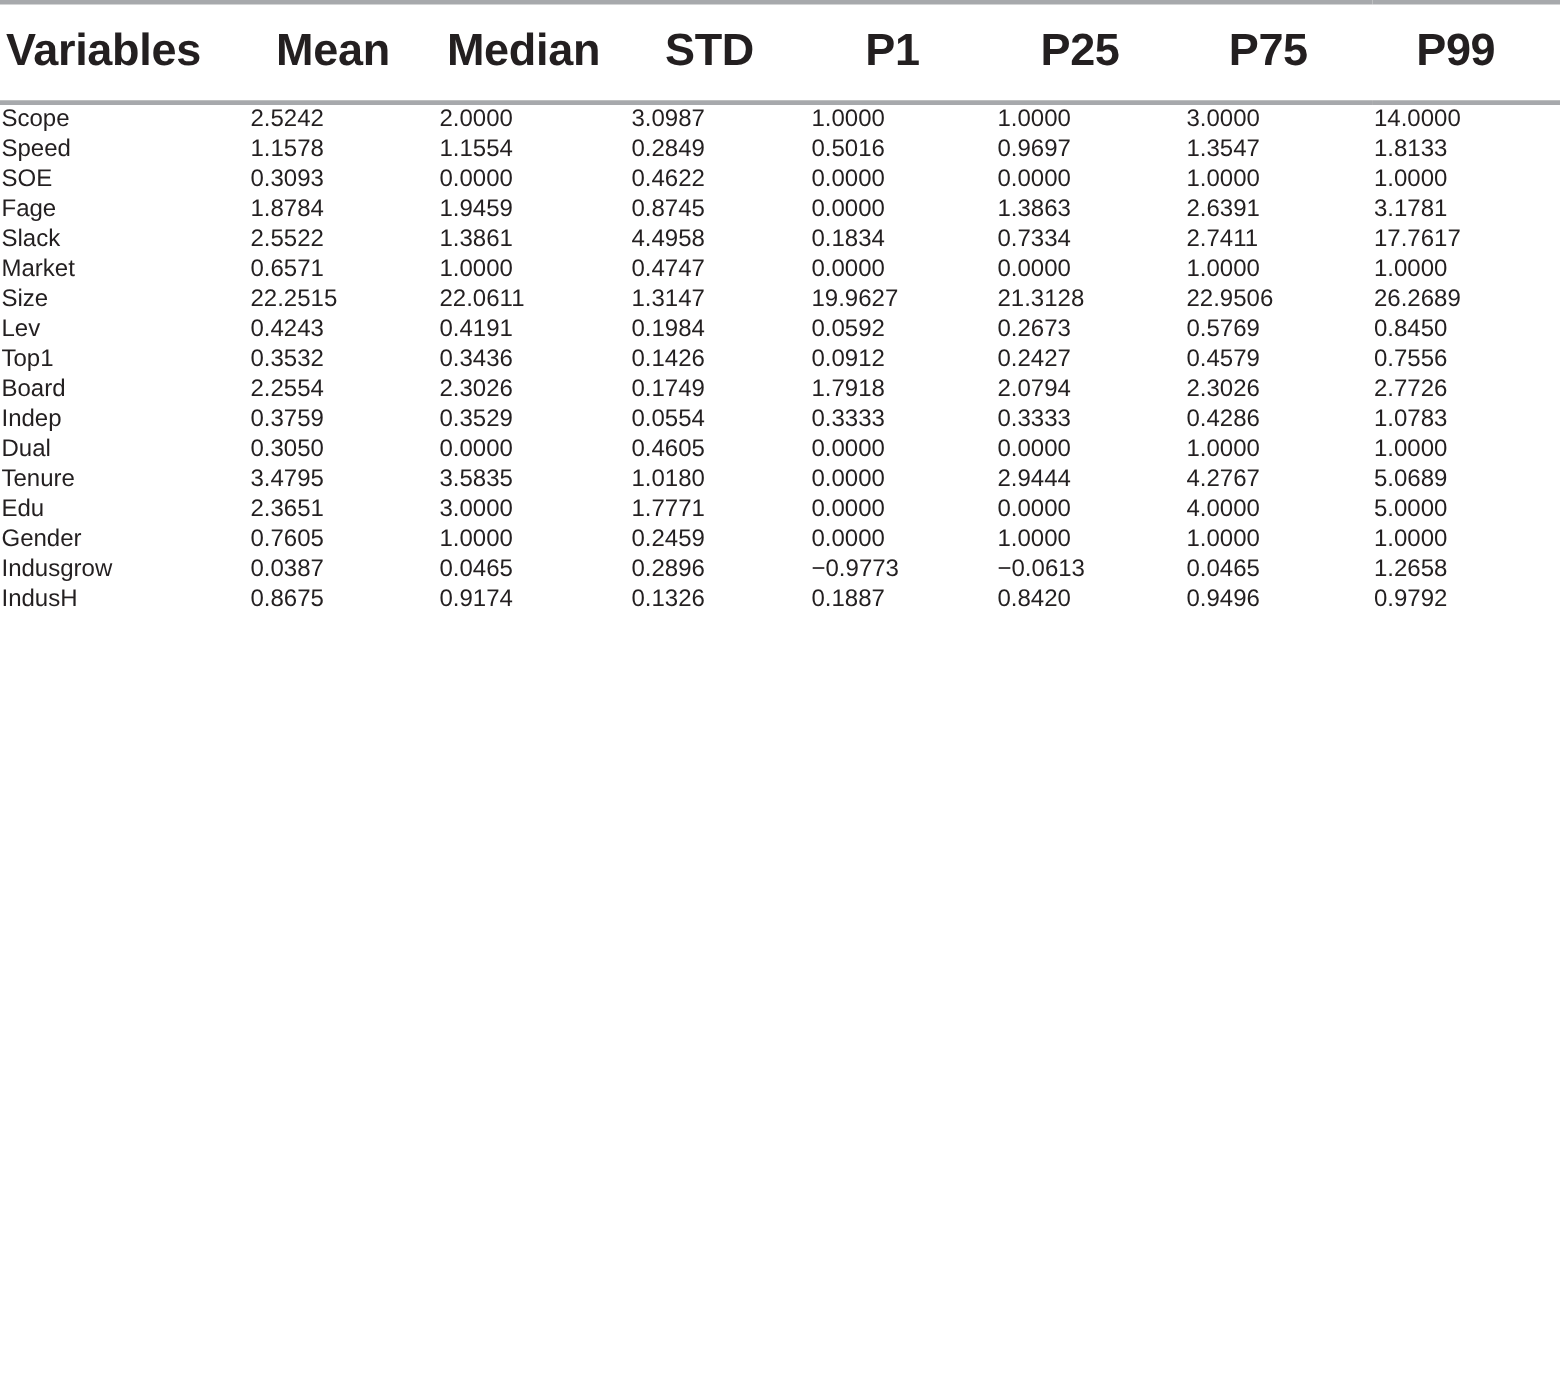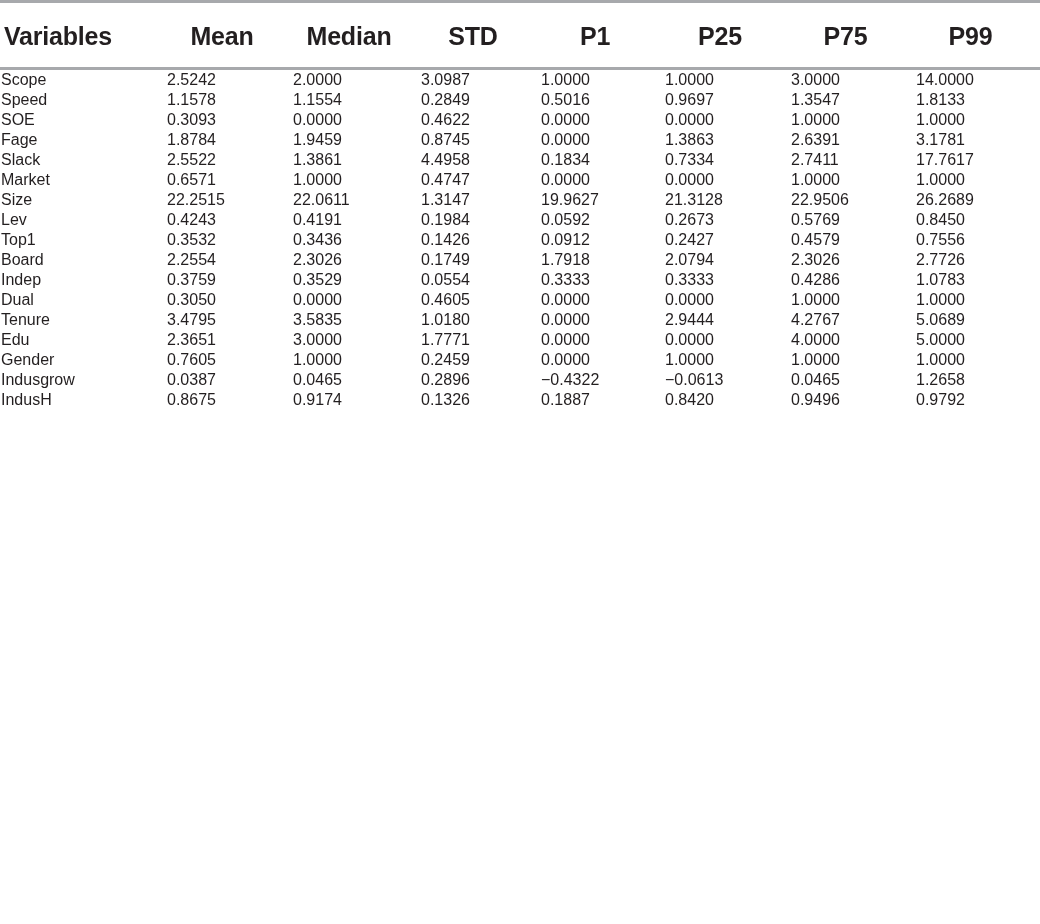--- a/index.html
+++ b/index.html
@@ -34,23 +34,23 @@
   table.stats thead tr.rule-top th {
     border-top: 3px solid #a7a9ac;
     padding: 0;
     height: 0;
     line-height: 0;
     font-size: 0;
   }
 
   table.stats thead tr.head-row th {
     font-weight: bold;
-    font-size: 25px;
+    font-size: 30px;
     color: #231f20;
-    padding: 19px 0 16px 0;
+    padding: 14px 0 16px 0;
     border-bottom: 3px solid #a7a9ac;
     white-space: nowrap;
     letter-spacing: -0.2px;
   }
 
   th.col-var {
     text-align: left;
     padding-left: 4px !important;
     width: 166px;
   }
@@ -270,21 +270,21 @@
           <td class="num">0.0000</td>
           <td class="num">1.0000</td>
           <td class="num">1.0000</td>
           <td class="num">1.0000</td>
         </tr>
         <tr>
           <td class="var-name">Indusgrow</td>
           <td class="num">0.0387</td>
           <td class="num">0.0465</td>
           <td class="num">0.2896</td>
-          <td class="num">−0.4322</td>
+          <td class="num">−0.9773</td>
           <td class="num">−0.0613</td>
           <td class="num">0.0465</td>
           <td class="num">1.2658</td>
         </tr>
         <tr>
           <td class="var-name">IndusH</td>
           <td class="num">0.8675</td>
           <td class="num">0.9174</td>
           <td class="num">0.1326</td>
           <td class="num">0.1887</td>

